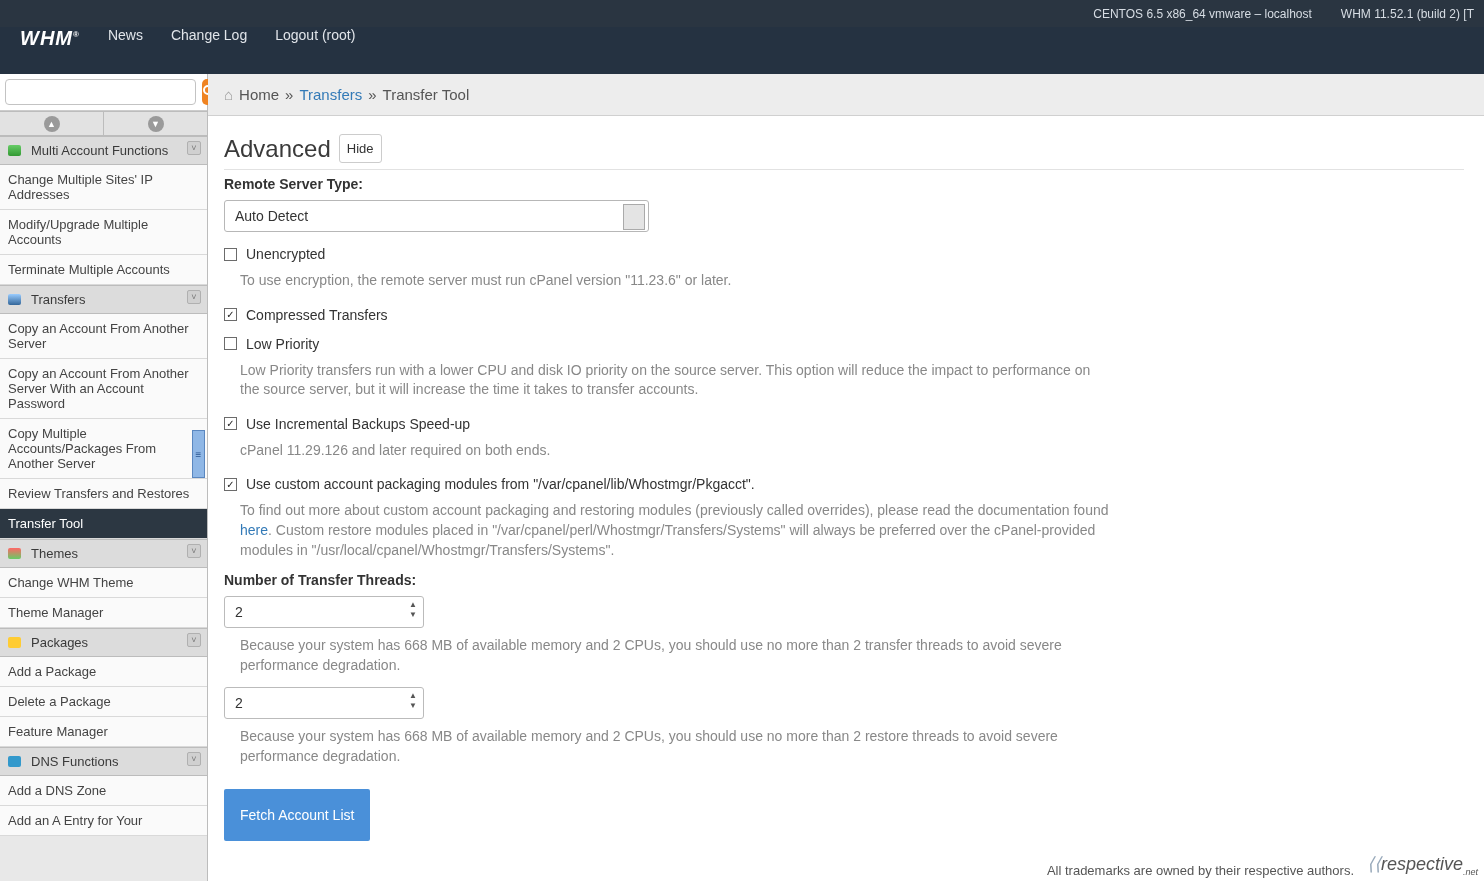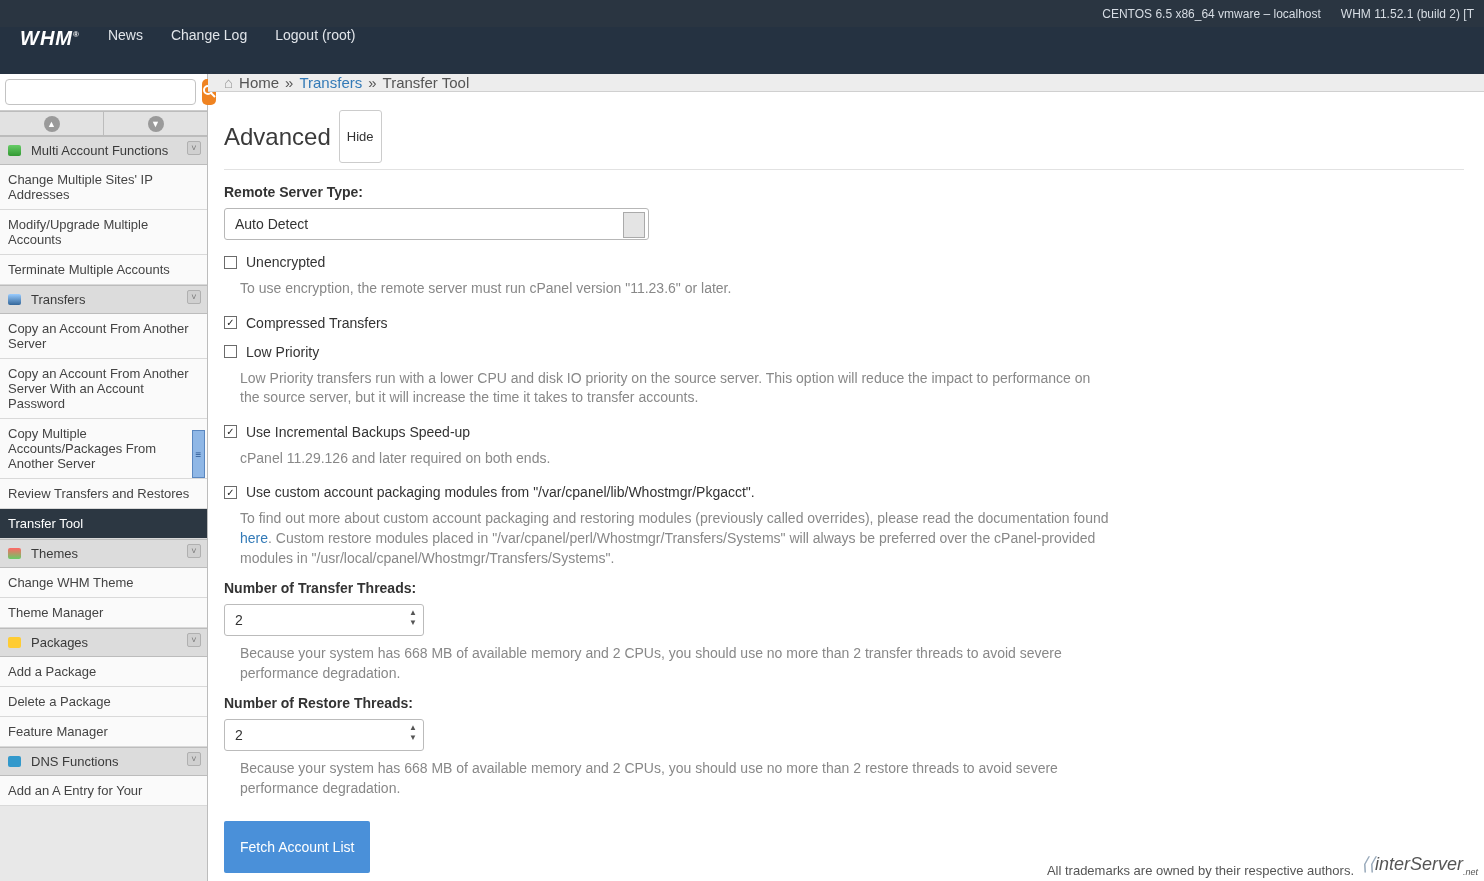--- a/index.html
+++ b/index.html
@@ -1,17 +1,17 @@
 <!DOCTYPE html>
 <html><head>
 <meta charset="utf-8">
 <style>
 *{box-sizing:border-box;margin:0;padding:0}
 body{font-family:Helvetica,Arial,sans-serif;font-size:13px;color:#333;width:1484px;height:881px;overflow:hidden;position:relative;background:#fff}
-.topbar{background:#2a3541;height:27px;color:#d7dde4;font-size:12px;display:flex;justify-content:flex-end;align-items:center;padding:0 10px;gap:20px}
+.topbar{background:#2a3541;height:27px;color:#d7dde4;font-size:12px;display:flex;justify-content:flex-end;align-items:center;padding:0 10px;gap:29px}
 .header{background:#253241;height:47px;display:flex;align-items:flex-start;padding:0 20px;gap:28px}
 .logo{color:#fff;font-weight:bold;font-style:italic;letter-spacing:1px;font-size:20px}
 .logo sup{font-size:8px;font-style:normal}
 .nav-link{color:#e1e5ea;font-size:14px;text-decoration:none}
 .searchbar{padding:5px;background:#fff;display:flex;gap:6px;border-bottom:1px solid #ccc}
 .searchbar input{flex:1;height:26px;border:1px solid #c3c3c3;border-radius:4px;padding:0 6px}
 .search-btn{width:26px;height:26px;background:#ef8321;border-radius:5px;display:flex;align-items:center;justify-content:center;color:#fff}
 .layout{display:flex;height:calc(881px - 74px)}
 .sidebar-wrap{width:208px;background:#e8e8e8;display:flex;flex-direction:column;border-right:1px solid #bcbcbc}
 .collapse-row{display:flex;height:25px;border-top:1px solid #bcbcbc;border-bottom:1px solid #bcbcbc}
@@ -26,22 +26,22 @@
 .section-head .chev{position:absolute;right:6px;top:4px;width:14px;height:14px;background:#d0d0d0;border:1px solid #b0b0b0;border-radius:2px;display:flex;align-items:center;justify-content:center;font-size:9px;color:#777}
 .nav-item{display:block;padding:7px 8px;font-size:13px;color:#444;border-bottom:1px solid #d9d9d9;background:#fafafa}
 .nav-item.active{background:#2c3742;color:#fff}
 .drag-handle{position:absolute;left:192px;top:430px;width:13px;height:48px;background:#8fb7e6;border:1px solid #5a87c0;display:flex;align-items:center;justify-content:center;font-size:10px;color:#2a5590;z-index:5}
 .main{flex:1;display:flex;flex-direction:column;overflow-y:auto}
 .breadcrumb{background:#ededed;border-bottom:1px solid #d0d0d0;height:42px;display:flex;align-items:center;padding:0 16px;font-size:15px;color:#555;gap:6px}
 .breadcrumb a{color:#555;text-decoration:none}
 .breadcrumb .link{color:#337ab7}
 .home-icon{color:#999;font-size:15px}
 .content{padding:18px 20px 40px 16px}
-.adv-head{font-size:24px;color:#3a3a3a;font-weight:normal;padding-bottom:6px;border-bottom:1px solid #e2e2e2;margin-bottom:14px;display:flex;align-items:center;gap:8px}
-.hide-btn{font-size:13px;padding:18px 7px;border:1px solid #ccc;border-radius:3px;background:#fff;color:#333}
+.adv-head{font-size:24px;color:#3a3a3a;font-weight:normal;padding-bottom:6px;border-bottom:1px solid #e2e2e2;margin-bottom:6px;display:flex;align-items:center;gap:8px}
+.hide-btn{font-size:13px;padding:6px 7px;border:1px solid #ccc;border-radius:3px;background:#fff;color:#333}
 .field{margin-bottom:10px}
 .label{font-weight:bold;font-size:14px;color:#333;margin-bottom:8px;display:block}
 .select{width:425px;height:32px;border:1px solid #b7b7b7;border-radius:3px;background:#fff;padding:0 10px;font-size:14px;color:#333;position:relative}
 .select::after{content:"";position:absolute;right:3px;top:3px;width:20px;height:24px;background:#e4e4e4;border:1px solid #aaa}
 .chk-row{display:flex;align-items:center;gap:9px;margin-bottom:5px;font-size:14px;color:#333;padding:4px 0}
 .chk{width:13px;height:13px;border:1px solid #6b6b6b;background:#fff;display:inline-flex;align-items:center;justify-content:center;font-size:10px;color:#222}
 .help{font-size:14px;color:#888;margin:2px 0 12px 16px;line-height:1.4;max-width:870px}
 .help a{color:#337ab7;text-decoration:none}
 .spinner{width:200px;height:32px;border:1px solid #bbb;border-radius:3px;display:flex;align-items:center;padding:0 10px;font-size:14px;background:#fff;position:relative}
 .spinner .arrows{position:absolute;right:6px;top:3px;display:flex;flex-direction:column;font-size:8px;color:#555;line-height:1.2}
@@ -119,20 +119,21 @@
           <span class="chev">˅</span>
         </div>
       <a class="nav-item">Add a Package</a>
       <a class="nav-item">Delete a Package</a>
       <a class="nav-item">Feature Manager</a>
       <div class="section-head">
           <span class="icon-box" style="background:#39c"></span>
           <span>DNS Functions</span>
           <span class="chev">˅</span>
         </div>
+      <a class="nav-item">Add a DNS Zone</a>
       <a class="nav-item">Add an A Entry for Your</a>
     </div>
   </div>
 
   <div class="drag-handle">≡</div>
 
   <div class="main">
     <div class="breadcrumb">
       <span class="home-icon">⌂</span>
       <a>Home</a>
@@ -188,30 +189,29 @@
             <span>2</span>
             <span class="arrows">
               <span>▲</span>
               <span>▼</span>
             </span>
           </div>
         <div class="help" style="margin-top:8px">Because your system has 668 MB of available memory and 2 CPUs, you should use no more than 2 transfer threads to avoid severe performance degradation.</div>
       </div>
 
       <div class="field">
-        <span class="label">Number of Restore Threads:</span>
         <div class="spinner">
             <span>2</span>
             <span class="arrows">
               <span>▲</span>
               <span>▼</span>
             </span>
           </div>
         <div class="help" style="margin-top:8px">Because your system has 668 MB of available memory and 2 CPUs, you should use no more than 2 restore threads to avoid severe performance degradation.</div>
       </div>
 
       <button class="fetch-btn">Fetch Account List</button>
     </div>
   </div>
 </div>
 
 <div class="footer-txt">All trademarks are owned by their respective authors.</div>
-<div class="inter-logo"><span style="color:#9ab">⟨⟨</span><span>interServer</span><span class="net">.net</span></div>
+<div class="inter-logo"><span style="color:#9ab">⟨⟨</span><span>respective</span><span class="net">.net</span></div>
 
 </body></html>

